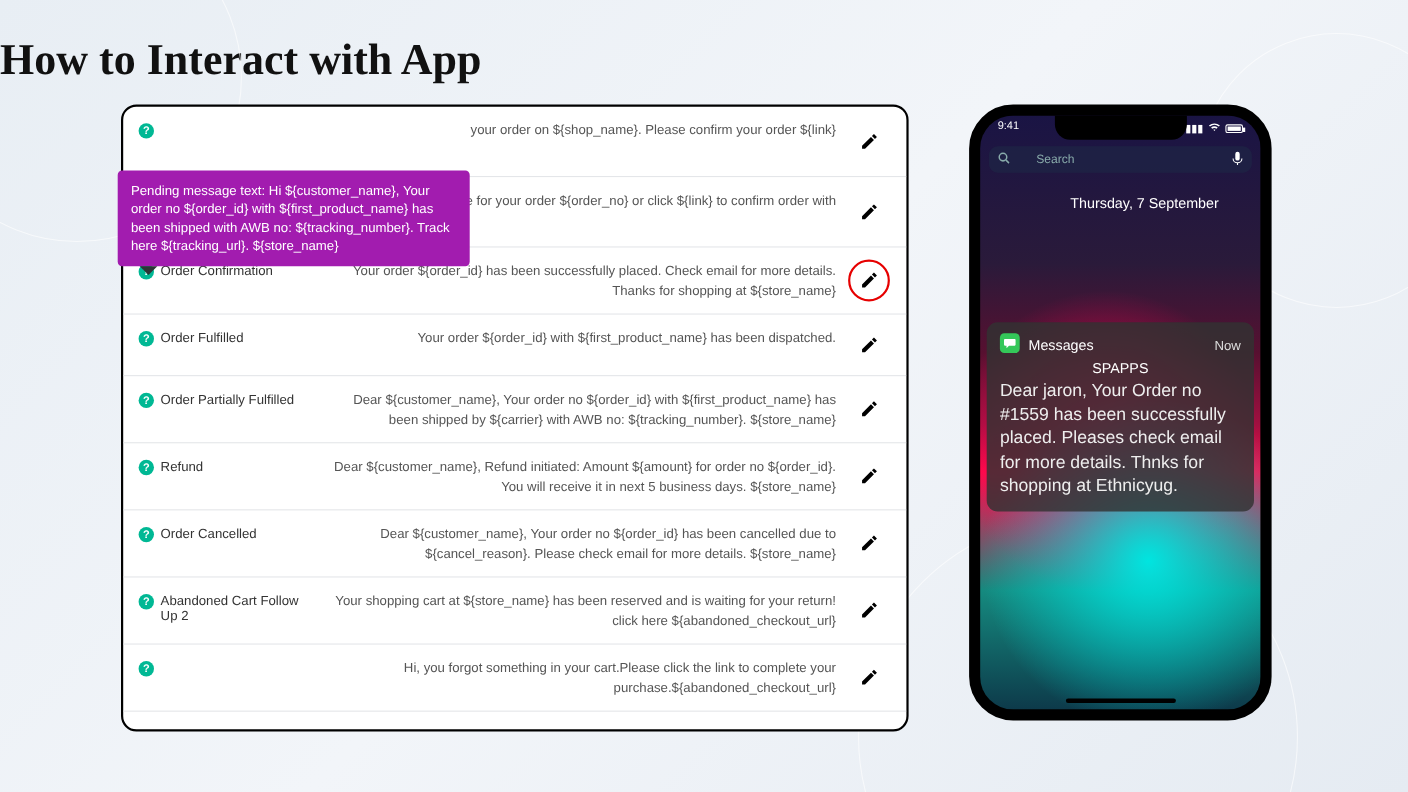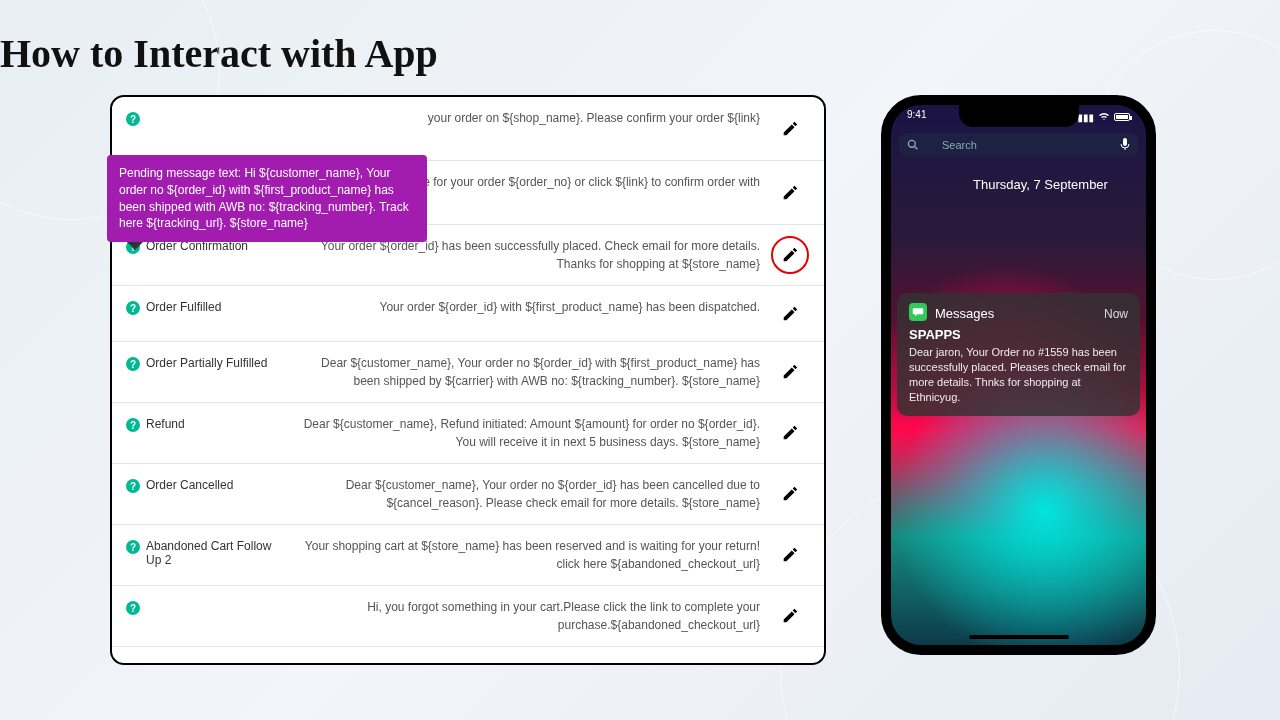--- a/index.html
+++ b/index.html
@@ -228,22 +228,22 @@
   }
   .app-icon {
     width: 18px; height: 18px;
     background: #34c759;
     border-radius: 4px;
     display: flex; align-items: center; justify-content: center;
     font-size: 11px; color:#fff;
   }
   .notif-head .app-name { font-size: 13px; }
   .notif-head .when { margin-left: auto; font-size: 12px; color: #ddd; }
-  .notif .sender { font-weight: 700; font-size: 13px; margin-bottom: 3px; }
-  .notif .body   { font-size: 11px; line-height: 1.35; color: #eee; }
+  .notif .sender { font-weight: 400; font-size: 13px; margin-bottom: 3px; text-align: center; }
+  .notif .body   { font-size: 16px; line-height: 1.35; color: #eee; }
 
   .home-indicator {
     position: absolute;
     bottom: 6px; left: 50%;
     transform: translateX(-50%);
     width: 100px; height: 4px;
     background: #000;
     border-radius: 3px;
     z-index: 4;
   }

